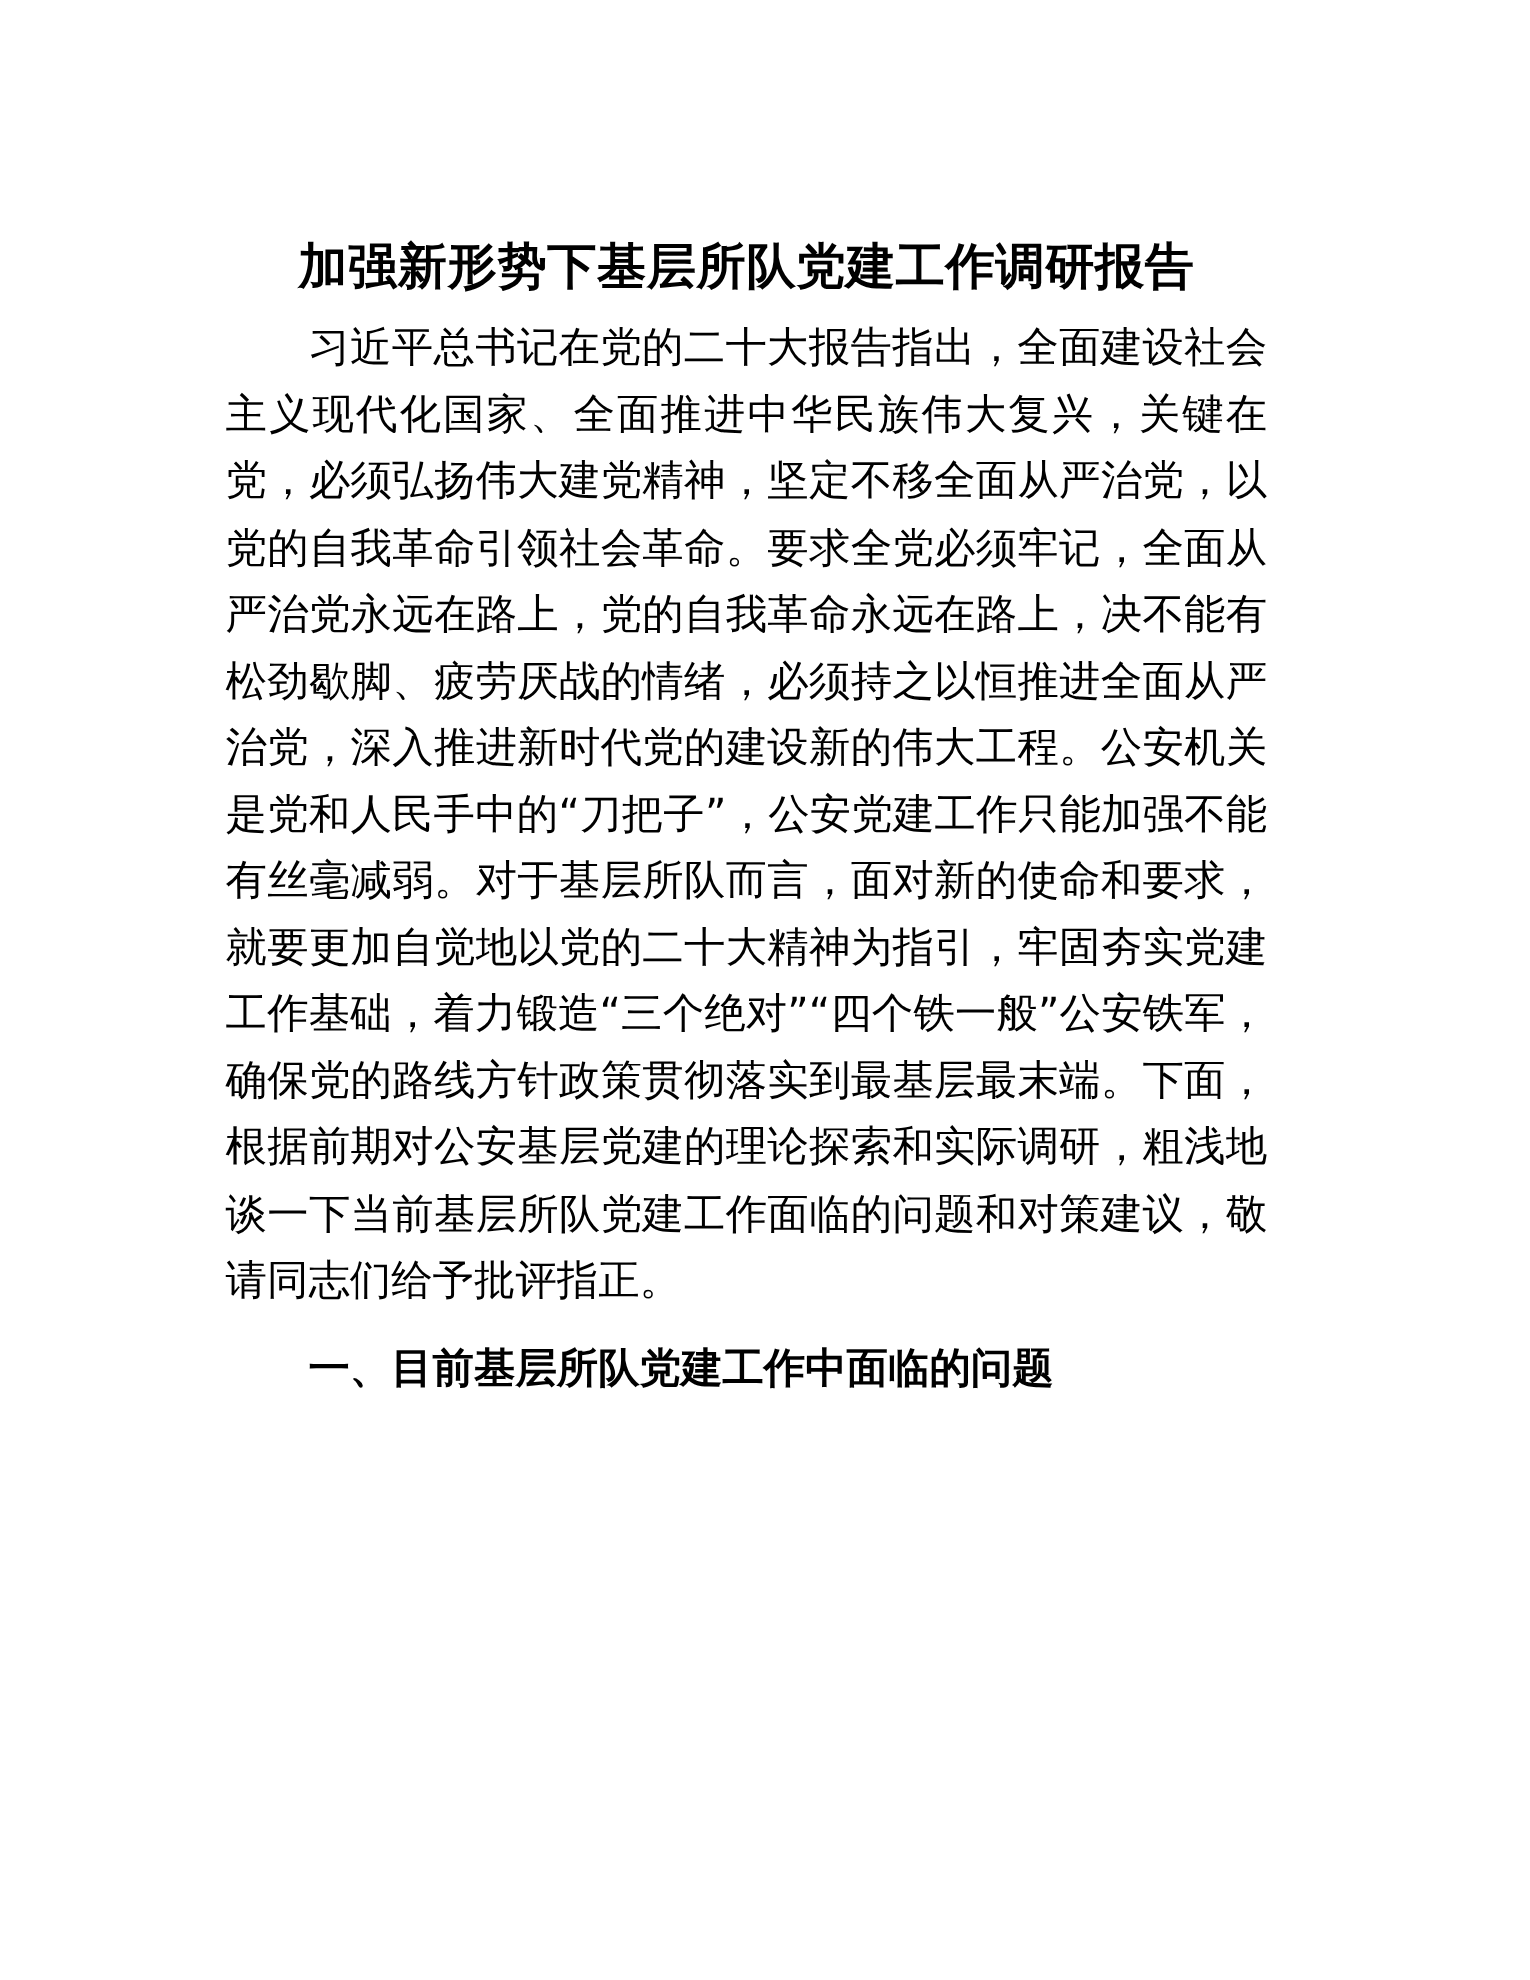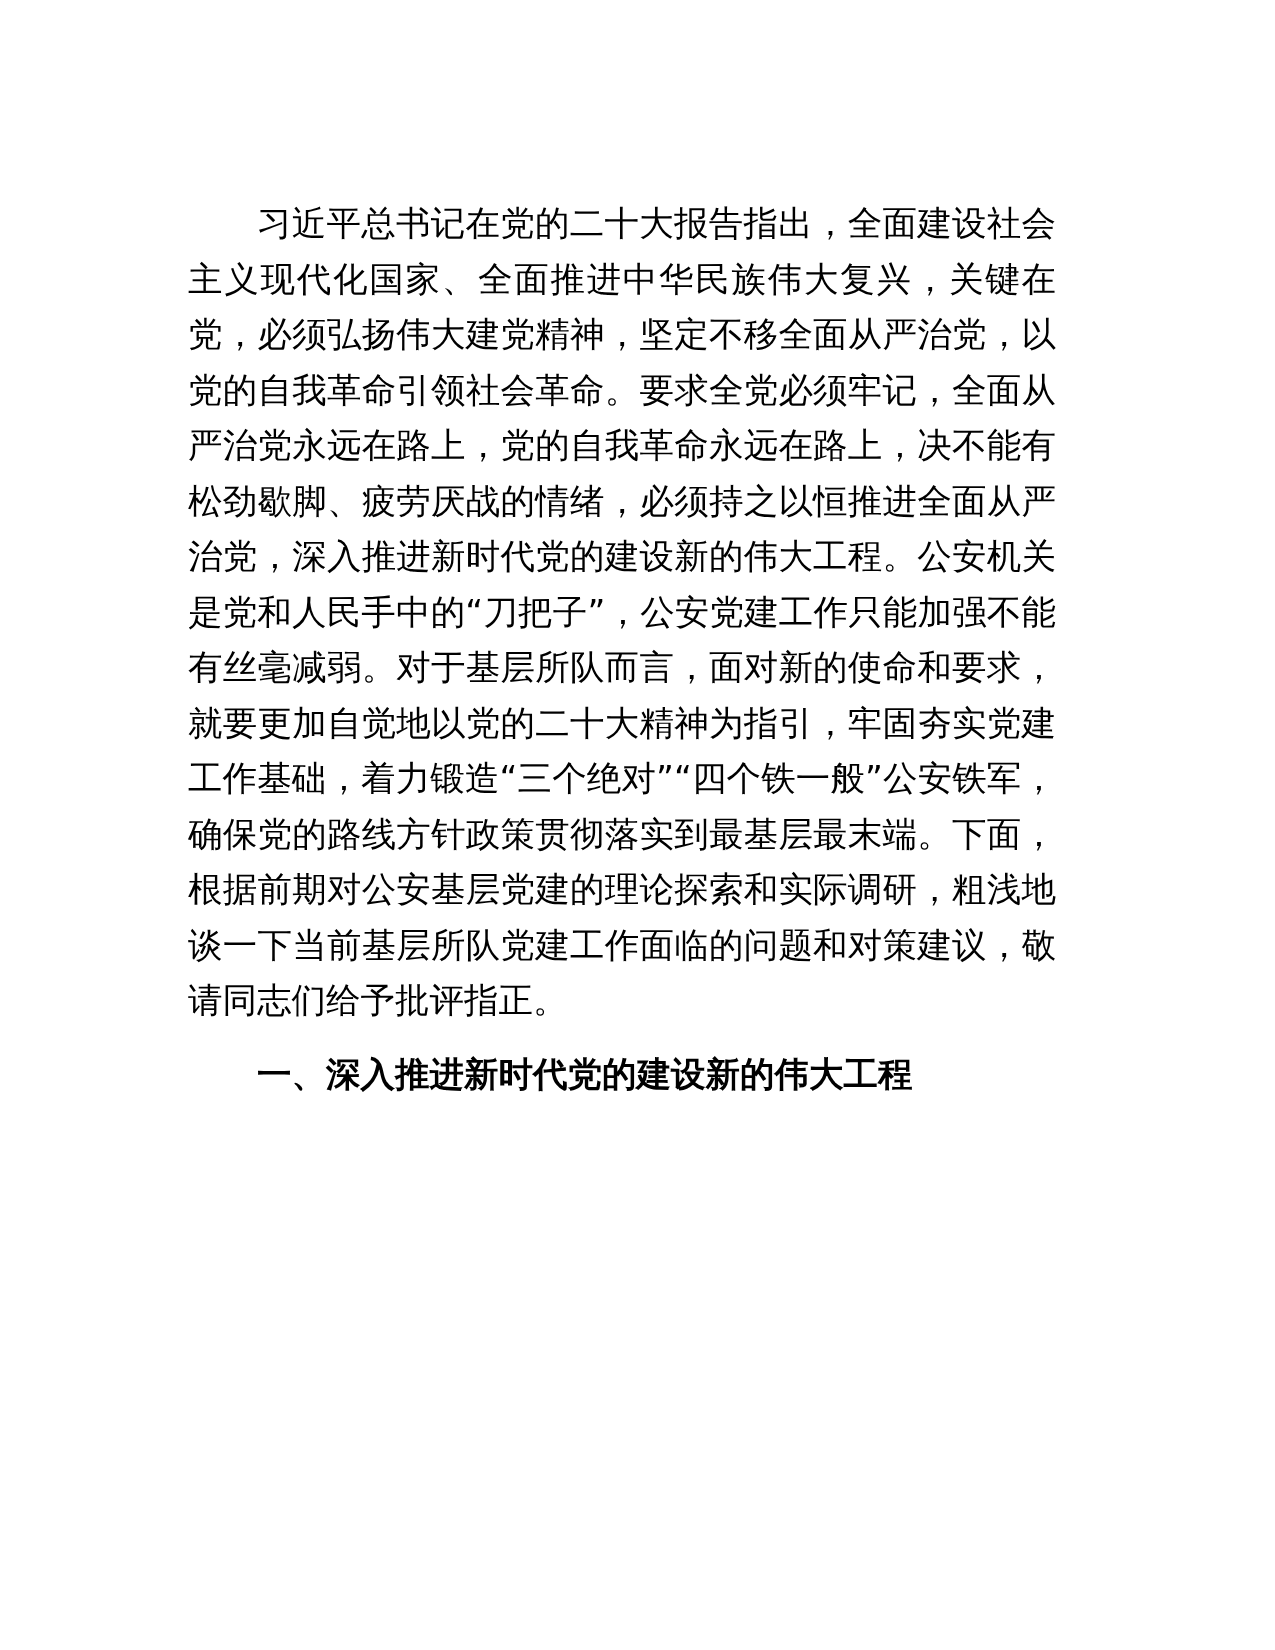--- a/index.html
+++ b/index.html
@@ -59,24 +59,25 @@
   }
   .spacer-sm { height: 18px; }
   .spacer-md { height: 20px; }
 </style>
 </head>
 <body>
 
 <div class="page">
   <div class="doc-body">
 
+    <h1 class="doc-title">加强新形势下基层所队党建工作调研报告</h1>
 
     <p class="para indent">习近平总书记在党的二十大报告指出，全面建设社会主义现代化国家、全面推进中华民族伟大复兴，关键在党，必须弘扬伟大建党精神，坚定不移全面从严治党，以党的自我革命引领社会革命。要求全党必须牢记，全面从严治党永远在路上，党的自我革命永远在路上，决不能有松劲歇脚、疲劳厌战的情绪，必须持之以恒推进全面从严治党，深入推进新时代党的建设新的伟大工程。公安机关是党和人民手中的“刀把子”，公安党建工作只能加强不能有丝毫减弱。对于基层所队而言，面对新的使命和要求，就要更加自觉地以党的二十大精神为指引，牢固夯实党建工作基础，着力锻造“三个绝对”“四个铁一般”公安铁军，确保党的路线方针政策贯彻落实到最基层最末端。下面，根据前期对公安基层党建的理论探索和实际调研，粗浅地谈一下当前基层所队党建工作面临的问题和对策建议，敬请同志们给予批评指正。</p>
 
     <div class="spacer-sm"></div>
 
-    <p class="section-heading">一、深入推进新时代党的建设新的伟大工程</p>
+    <p class="section-heading">一、目前基层所队党建工作中面临的问题</p>
 
     <div class="spacer-md"></div>
 
 
   </div>
 </div>
 
 </body></html>

